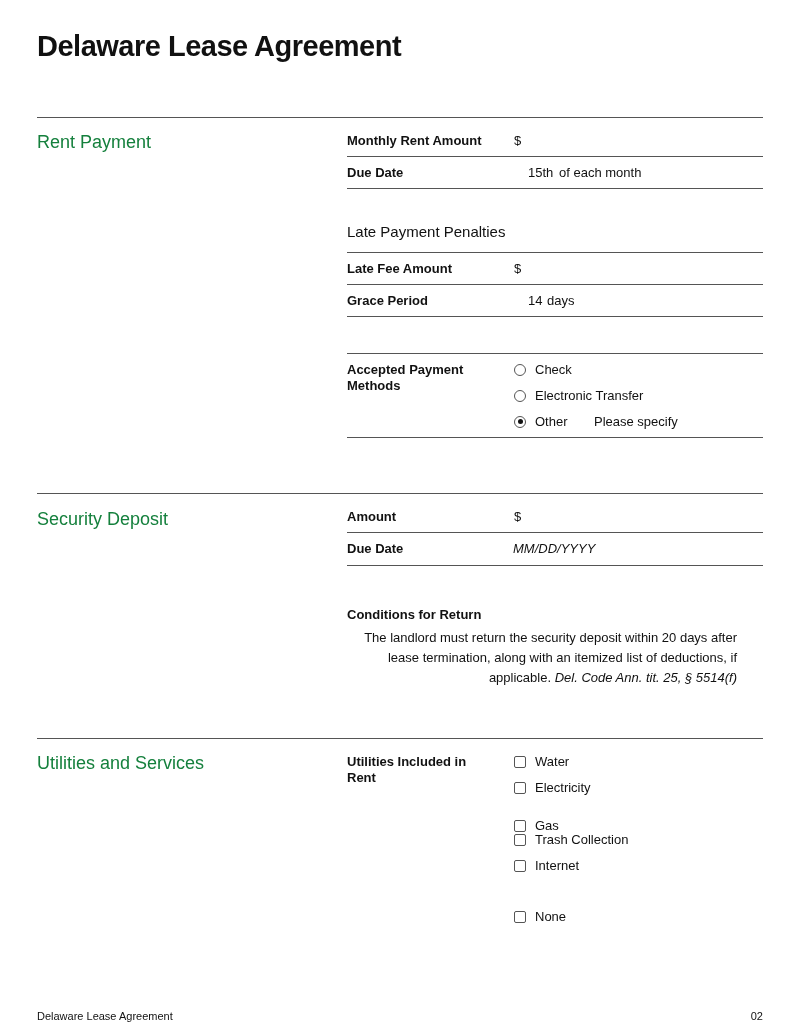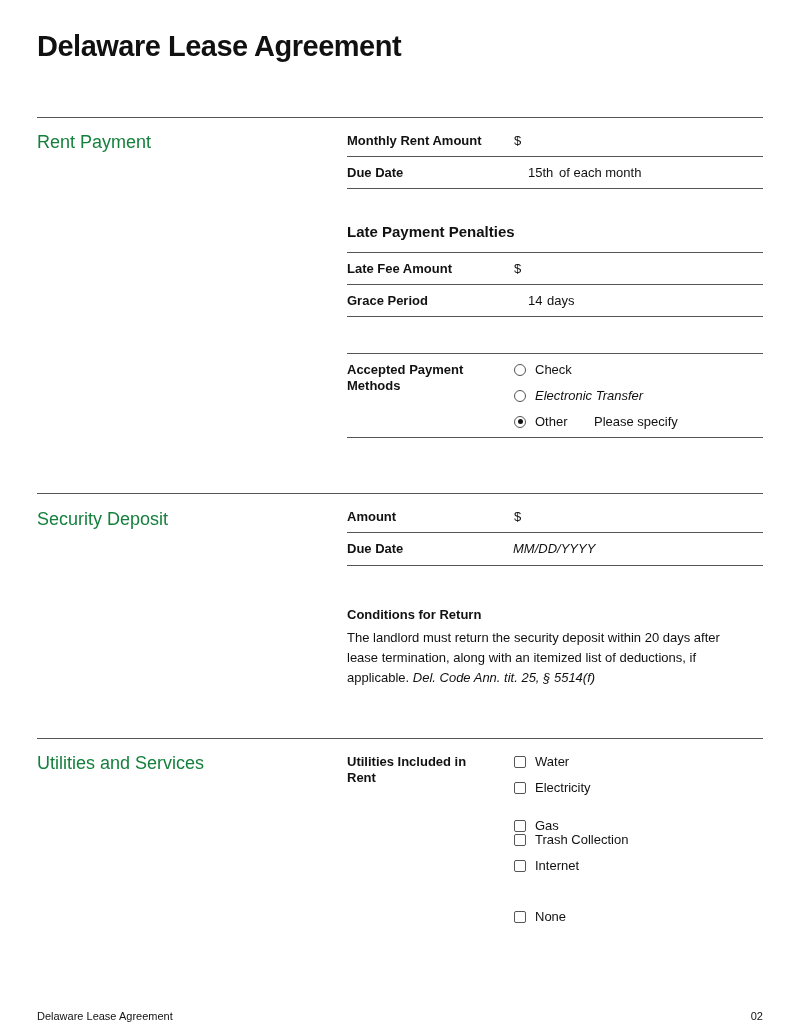--- a/index.html
+++ b/index.html
@@ -30,40 +30,40 @@
 
 <div class="label" style="top:133px;">Monthly Rent Amount</div>
 <div class="value" style="left:514px; top:133px; width:249px;">$</div>
 <div class="hr" style="left:347px; width:416px; top:156px;"></div>
 
 <div class="label" style="top:165px;">Due Date</div>
 <div class="value" style="left:528px; top:165px;">15th</div>
 <div class="value" style="left:559px; top:165px;">of each month</div>
 <div class="hr" style="left:347px; width:416px; top:188px;"></div>
 
-<div class="subhead" style="top:223px;font-weight:bold;">Late Payment Penalties</div>
+<div class="subhead" style="top:223px;">Late Payment Penalties</div>
 <div class="hr" style="left:347px; width:416px; top:252px;"></div>
 
 <div class="label" style="top:261px;">Late Fee Amount</div>
 <div class="value" style="left:514px; top:261px; width:249px;">$</div>
 <div class="hr" style="left:347px; width:416px; top:284px;"></div>
 
 <div class="label" style="top:293px;">Grace Period</div>
 <div class="value" style="left:528px; top:293px;">14</div>
 <div class="value" style="left:547px; top:293px;">days</div>
 <div class="hr" style="left:347px; width:416px; top:316px;"></div>
 
 <div class="hr" style="left:347px; width:416px; top:353px;"></div>
 <div class="label" style="top:362px; width:140px;">Accepted Payment Methods</div>
 
 <label class="opt" style="top:362px;">
   <span class="radio"></span>
   <span>Check</span>
 </label>
-<label class="opt" style="top:388px;font-style:italic;">
+<label class="opt" style="top:388px;">
   <span class="radio"></span>
   <span>Electronic Transfer</span>
 </label>
 <label class="opt" style="top:414px;">
   <span class="radio checked"></span>
   <span>Other</span>
 </label>
 <div class="value" style="left:594px; top:414px;">Please specify</div>
 <div class="hr" style="left:347px; width:416px; top:437px;"></div>
 
@@ -72,21 +72,21 @@
 
 <div class="label" style="top:509px;">Amount</div>
 <div class="value" style="left:514px; top:509px; width:249px;">$</div>
 <div class="hr" style="left:347px; width:416px; top:532px;"></div>
 
 <div class="label" style="top:541px;">Due Date</div>
 <div class="value" style="left:513px; top:541px;font-style:italic;">MM/DD/YYYY</div>
 <div class="hr" style="left:347px; width:416px; top:565px;"></div>
 
 <div class="label" style="top:607px;">Conditions for Return</div>
-<div class="para" style="top:628px; width:390px;">
+<div class="para" style="top:628px; width:390px;text-align:right;">
   <span>The landlord must return the security deposit within 20 days after lease termination, along with an itemized list of deductions, if applicable.</span>
   <em>Del. Code Ann. tit. 25, § 5514(f)</em>
 </div>
 
 <div class="hr" style="left:37px; width:726px; top:738px;"></div>
 <div class="section-title" style="top:753px;">Utilities and Services</div>
 
 <div class="label" style="top:754px; width:120px;">Utilities Included in Rent</div>
 
 <label class="opt" style="top:754px;">

